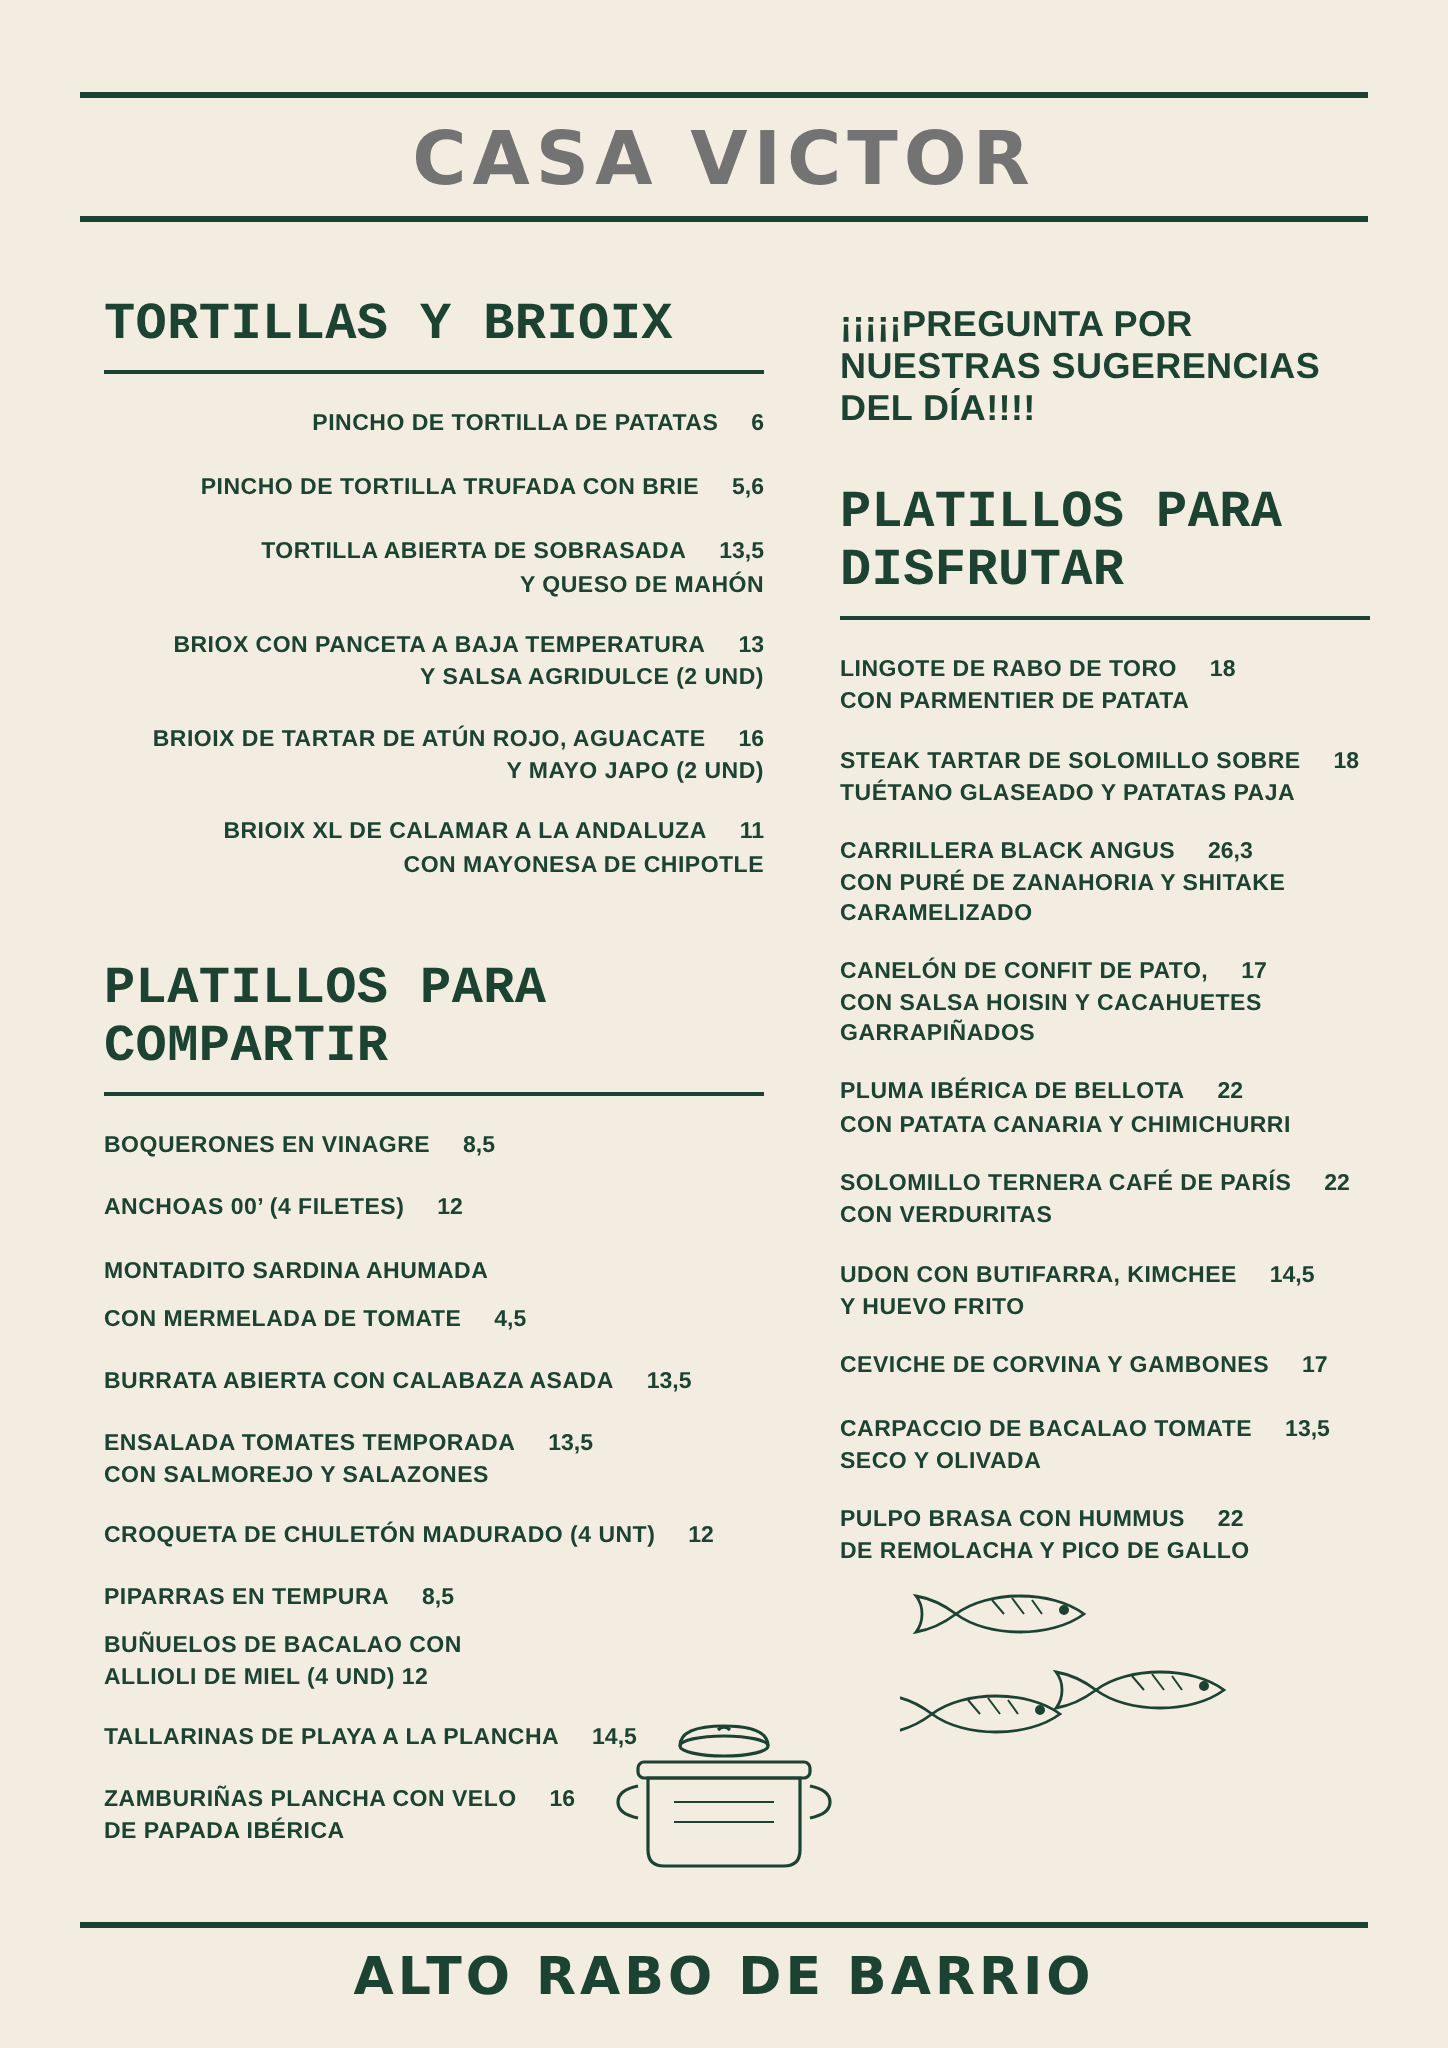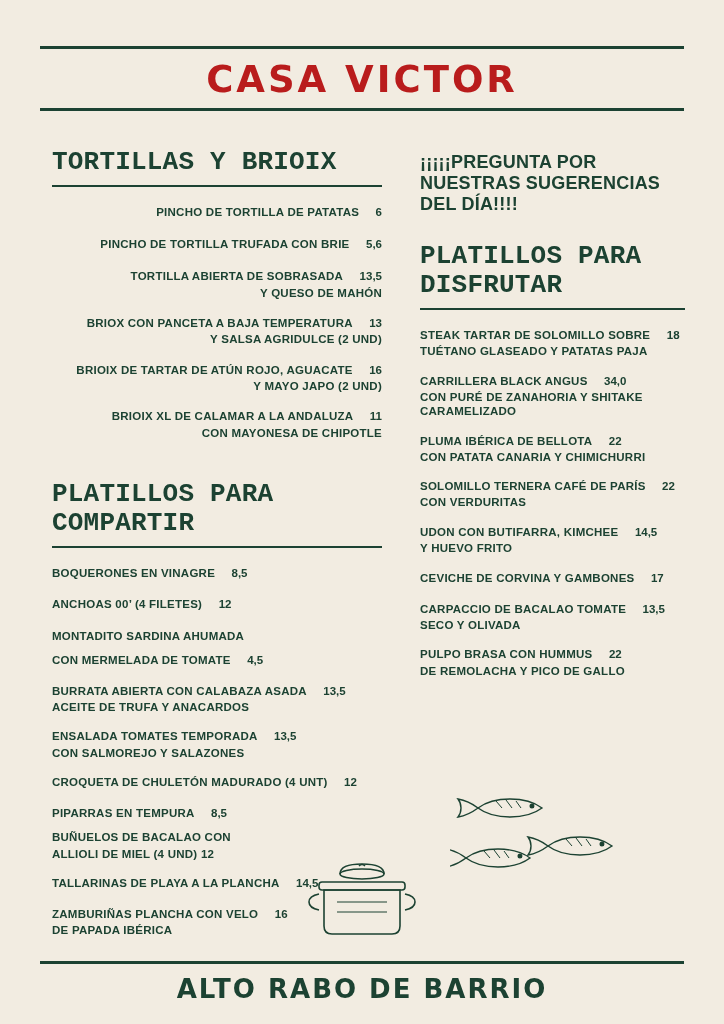--- a/index.html
+++ b/index.html
@@ -32,21 +32,21 @@
     left: 40px;
     right: 40px;
     top: 46px;
   }
   .brand {
     text-align: center;
     font-family: "DejaVu Sans", sans-serif;
     font-size: 37px;
     letter-spacing: 3px;
     font-weight: bold;
-    color: #b91c1c;
+    color: #737373;
     padding: 12px 0 10px 0;
     line-height: 1;
   }
 
   
   .col-left {
     position: absolute;
     left: 52px;
     top: 148px;
     width: 330px;
@@ -210,21 +210,20 @@
           <span class="item-line">MONTADITO SARDINA AHUMADA</span>
           <span class="price"></span>
         </li>
         <li class="item">
           <span class="item-line">CON MERMELADA DE TOMATE</span>
           <span class="price">4,5</span>
         </li>
         <li class="item">
           <span class="item-line">BURRATA ABIERTA CON CALABAZA ASADA</span>
           <span class="price">13,5</span>
-          <span class="item-sub">ACEITE DE TRUFA Y ANACARDOS</span>
         </li>
         <li class="item">
           <span class="item-line">ENSALADA TOMATES TEMPORADA</span>
           <span class="price">13,5</span>
           <span class="item-sub">CON SALMOREJO Y SALAZONES</span>
         </li>
         <li class="item">
           <span class="item-line">CROQUETA DE CHULETÓN MADURADO (4 UNT)</span>
           <span class="price">12</span>
         </li>
@@ -251,28 +250,38 @@
 
   <div class="col-right">
 
     <div class="promo">¡¡¡¡¡PREGUNTA POR NUESTRAS SUGERENCIAS DEL DÍA!!!!</div>
 
     <div class="block-2">
       <h2 class="section-title">PLATILLOS PARA DISFRUTAR</h2>
       <div class="title-rule"></div>
       <ul class="items">
         <li class="item">
+          <span class="item-line">LINGOTE DE RABO DE TORO</span>
+          <span class="price">18</span>
+          <span class="item-sub">CON PARMENTIER DE PATATA</span>
+        </li>
+        <li class="item">
           <span class="item-line">STEAK TARTAR DE SOLOMILLO SOBRE</span>
           <span class="price">18</span>
           <span class="item-sub">TUÉTANO GLASEADO Y PATATAS PAJA</span>
         </li>
         <li class="item">
           <span class="item-line">CARRILLERA BLACK ANGUS</span>
-          <span class="price">34,0</span>
+          <span class="price">26,3</span>
           <span class="item-sub">CON PURÉ DE ZANAHORIA Y SHITAKE CARAMELIZADO</span>
+        </li>
+        <li class="item">
+          <span class="item-line">CANELÓN DE CONFIT DE PATO,</span>
+          <span class="price">17</span>
+          <span class="item-sub">CON SALSA HOISIN Y CACAHUETES GARRAPIÑADOS</span>
         </li>
         <li class="item">
           <span class="item-line">PLUMA IBÉRICA DE BELLOTA</span>
           <span class="price">22</span>
           <span class="item-sub">CON PATATA CANARIA Y CHIMICHURRI</span>
         </li>
         <li class="item">
           <span class="item-line">SOLOMILLO TERNERA CAFÉ DE PARÍS</span>
           <span class="price">22</span>
           <span class="item-sub">CON VERDURITAS</span>

